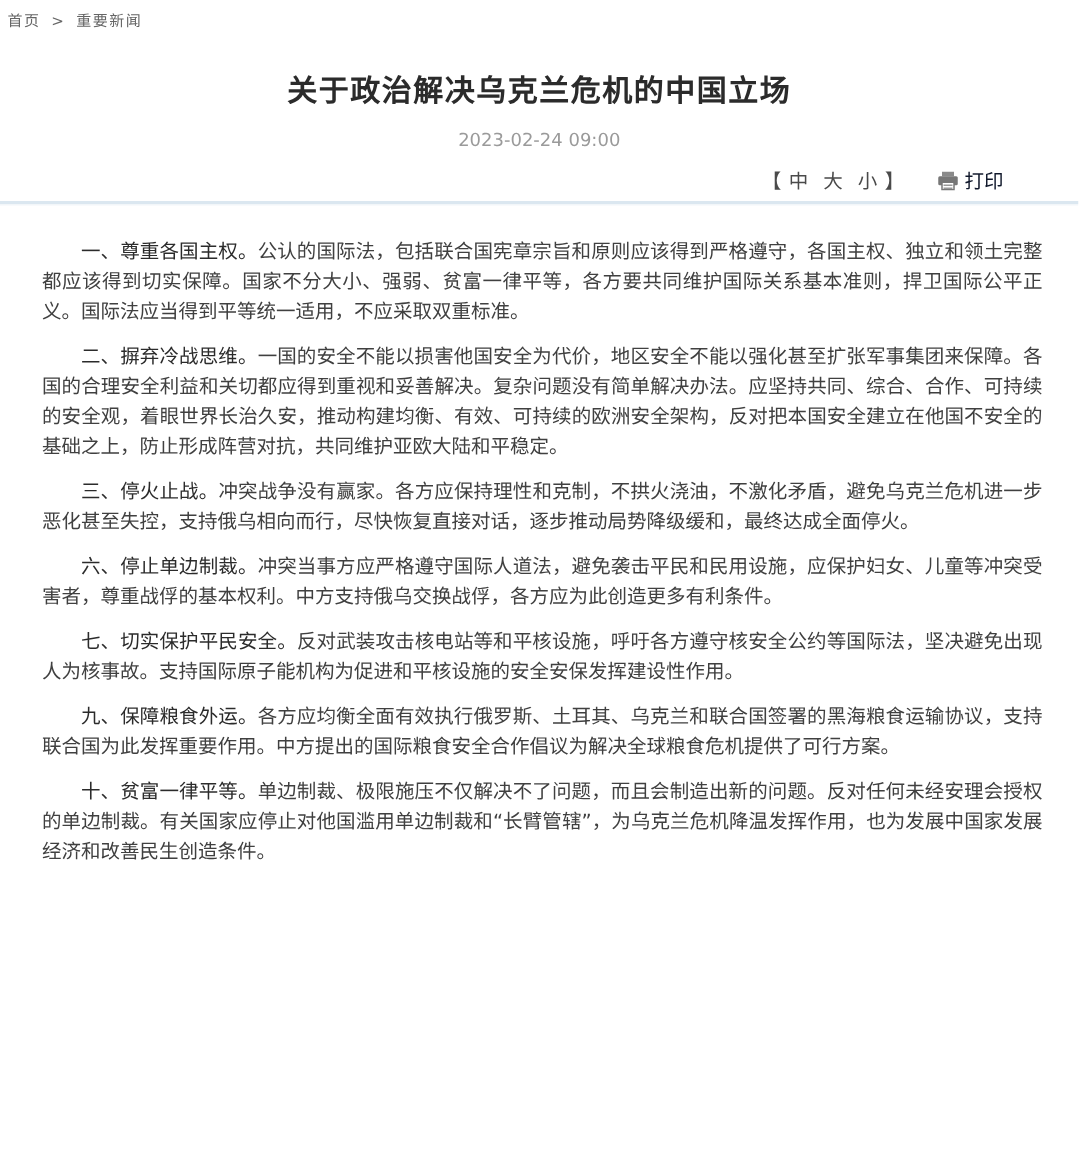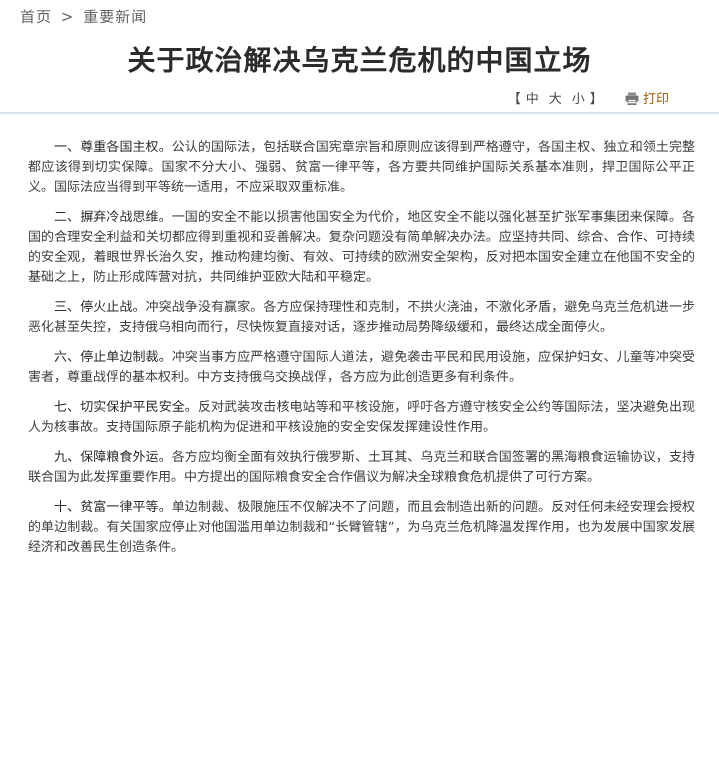--- a/index.html
+++ b/index.html
@@ -3,31 +3,31 @@
 <meta charset="utf-8">
 <style>
   * { margin: 0; padding: 0; box-sizing: border-box; }
   html, body {
     width: 719px; height: 778px;
     background: #ffffff;
     overflow: hidden;
     font-family: "DejaVu Sans", "Liberation Sans", sans-serif;
   }
   .breadcrumb {
-    padding: 5px 0 0 20px;
-    font-size: 15px;
+    padding: 5px 0 0 5px;
+    font-size: 10px;
     color: #666;
     letter-spacing: 1px;
   }
   .breadcrumb a { color: #666; text-decoration: none; cursor: pointer; }
   .breadcrumb .sep { margin: 0 3px; color: #666; }
   .doc-header { text-align: center; }
   .doc-title {
-    margin-top: 12px;
-    font-size: 28px;
+    margin-top: 24px;
+    font-size: 20px;
     font-weight: bold;
     color: #2b2b2b;
     letter-spacing: 1px;
   }
   .doc-date {
     margin-top: 13px;
     font-size: 12px;
     color: #9a9a9a;
   }
   .toolbar {
@@ -41,21 +41,21 @@
   .toolbar .fontsize-group { margin-right: 18px; }
   .toolbar .bracket { color: #4a4a4a; }
   .toolbar .fs-btn {
     display: inline-block;
     margin: 0 5px;
     color: #4a4a4a;
     cursor: pointer;
   }
   .print-btn {
     display: inline-block;
-    color: #a16207;
+    color: #0f172a;
     cursor: pointer;
     font-family: Liberation Serif, serif;
   }
   .print-btn svg { vertical-align: -2px; margin-right: 4px; }
   .divider {
     margin-top: 6px;
     border-top: 2px solid #dbe7f0;
     border-bottom: 1px solid #f2f6f9;
   }
   .article {
@@ -86,20 +86,21 @@
 <body>
 
 <div class="breadcrumb">
   <a>首页</a>
   <span class="sep">&gt;</span>
   <a>重要新闻</a>
 </div>
 
 <div class="doc-header">
   <h1 class="doc-title">关于政治解决乌克兰危机的中国立场</h1>
+  <div class="doc-date">2023-02-24 09:00</div>
 </div>
 
 <div class="toolbar">
   <span class="fontsize-group"><span class="bracket">【</span><span class="fs-btn">中</span><span class="fs-btn">大</span><span class="fs-btn">小</span><span class="bracket">】</span></span>
   <span class="print-btn">
     <span><svg width="14" height="13" viewBox="0 0 14 13" fill="none">
       <rect x="3" y="0.5" width="8" height="3" fill="#8a8a8a"></rect>
       <rect x="0.5" y="3.5" width="13" height="6" rx="1" fill="#777777"></rect>
       <rect x="3" y="7.5" width="8" height="5" fill="#ffffff" stroke="#777777"></rect>
       <rect x="4" y="9" width="6" height="1" fill="#999999"></rect>

